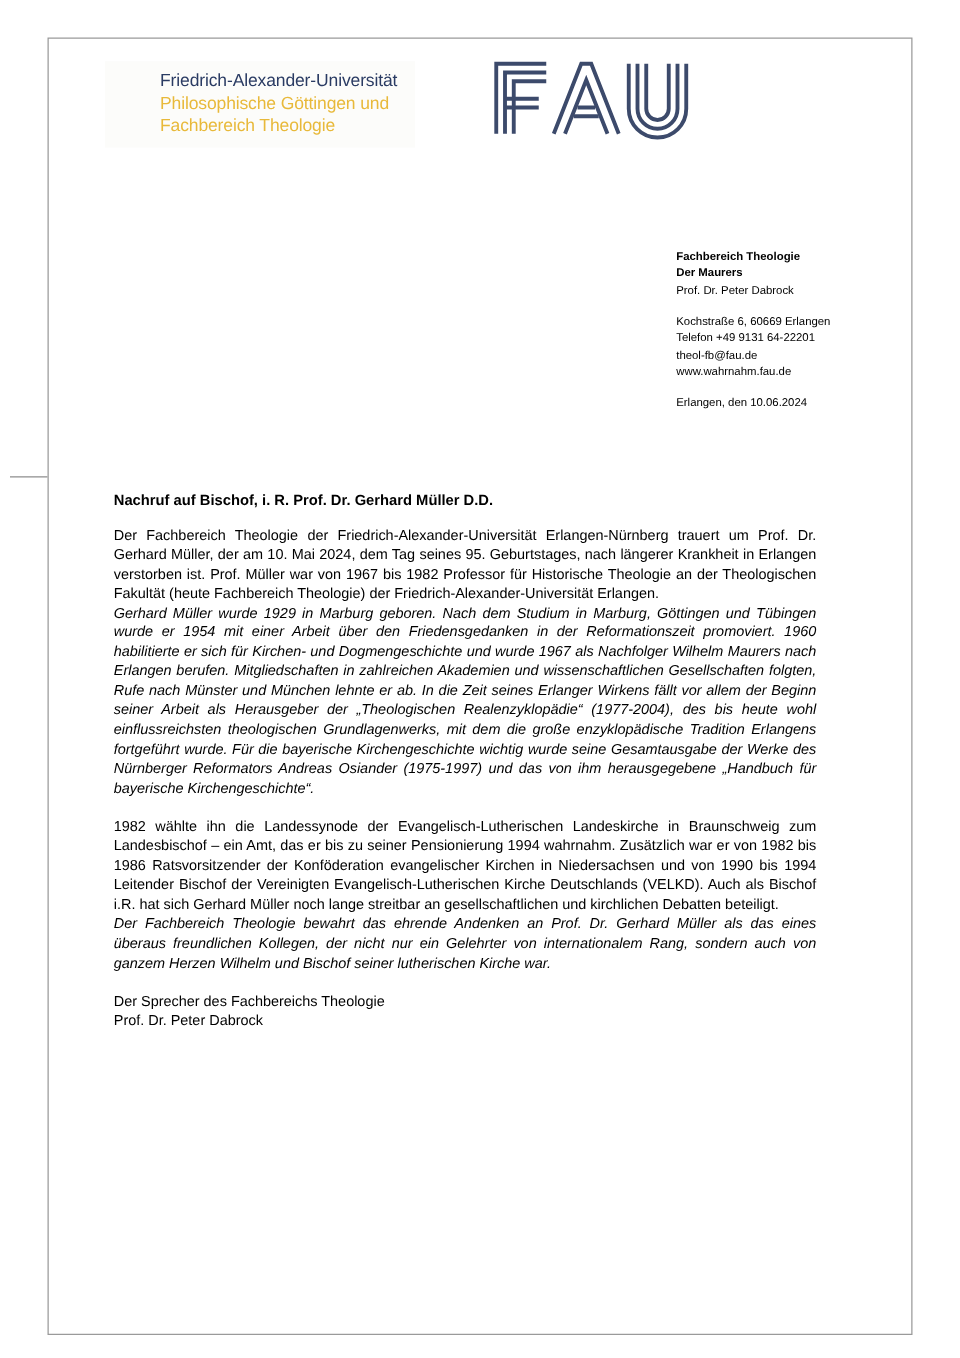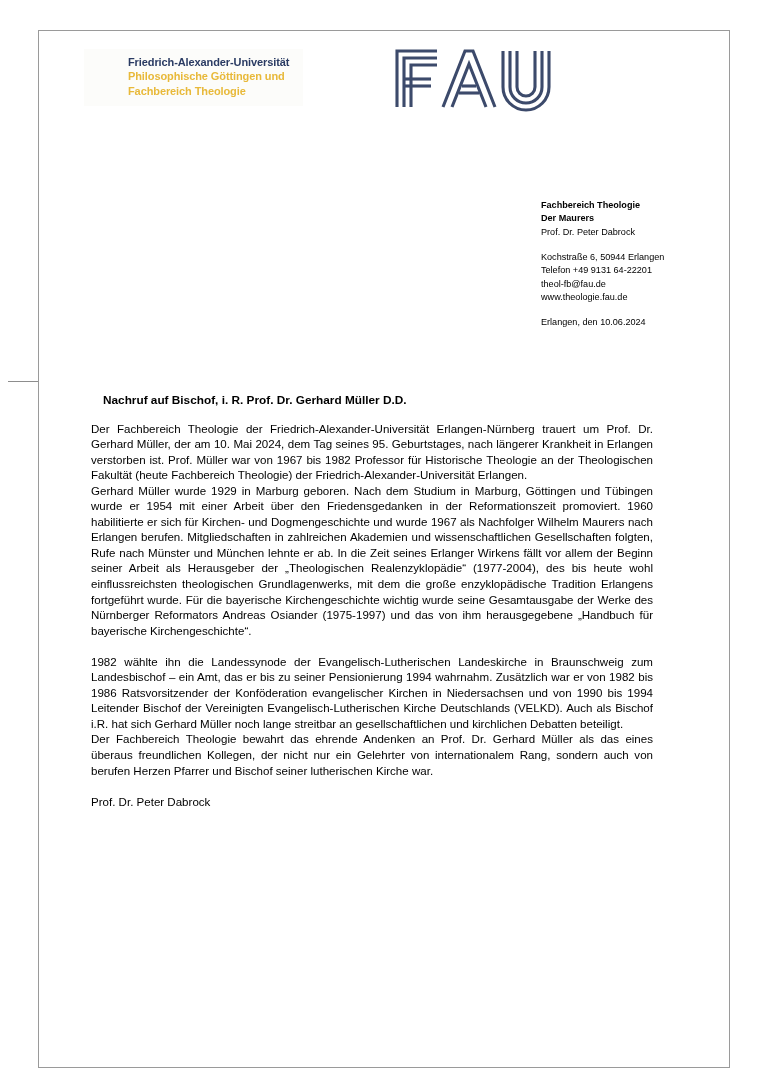--- a/index.html
+++ b/index.html
@@ -49,22 +49,22 @@
 
   #logo-wordmark {
     position: absolute;
     left: 45px;
     top: 18px;
     padding: 6px 14px 8px 8px;
     background: #fcfcfa;
     line-height: 1.3;
   }
   .logo-line {
-    font-size: 11px;
-    font-weight: bold;
+    font-size: 14px;
+    font-weight: normal;
     letter-spacing: -0.1px;
     white-space: nowrap;
     padding-left: 36px;
   }
   .logo-line.primary  { color: #2a3b63; }
   .logo-line.secondary{ color: #e8b93a; }
 
   #fau-logo {
     position: absolute;
     left: 352px;
@@ -92,28 +92,28 @@
     position: absolute;
     left: 52px;
     top: 362px;
     width: 562px;
     font-size: 11.55px;
     line-height: 15.55px;
   }
   #letter-title {
     font-weight: bold;
     font-size: 11.8px;
-    margin: 0 0 13px 12px;
+    margin: 0 0 13px 0;
   }
   .para {
     margin: 0;
     text-align: justify;
     text-justify: inter-word;
   }
-  .para + .para { margin-top: 0; }
+  .para + .para { margin-top: 0; font-style: italic; }
   .para-gap { height: 15.5px; }
   .sig-gap  { height: 15.5px; }
   .sig-line { margin: 0; }
 </style>
 </head>
 <body>
 
 <div id="fold-mark"></div>
 
 <div id="page-sheet">
@@ -147,40 +147,41 @@
     </svg>
   </div>
 
   <div id="sender-block">
     <div class="strong">Fachbereich Theologie</div>
     <div class="strong">Der Maurers</div>
     <div>Prof. Dr. Peter Dabrock</div>
 
     <div class="block-gap"></div>
 
-    <div>Kochstraße 6,  50944 Erlangen</div>
+    <div>Kochstraße 6,  60669 Erlangen</div>
     <div>Telefon +49 9131 64-22201</div>
     <div>theol-fb@fau.de</div>
-    <div>www.theologie.fau.de</div>
+    <div>www.wahrnahm.fau.de</div>
 
     <div class="date-gap"></div>
 
     <div>Erlangen, den 10.06.2024</div>
   </div>
 
   <div id="letter-body">
 
     <p id="letter-title">Nachruf auf Bischof, i. R. Prof. Dr. Gerhard Müller D.D.</p>
 
     <p class="para">Der Fachbereich Theologie der Friedrich-Alexander-Universität Erlangen-Nürnberg trauert um Prof. Dr. Gerhard Müller, der am 10. Mai 2024, dem Tag seines 95. Geburtstages, nach längerer Krankheit in Erlangen verstorben ist. Prof. Müller war von 1967 bis 1982 Professor für Historische Theologie an der Theologischen Fakultät (heute Fachbereich Theologie) der Friedrich-Alexander-Universität Erlangen.</p>
     <p class="para">Gerhard Müller wurde 1929 in Marburg geboren. Nach dem Studium in Marburg, Göttingen und Tübingen wurde er 1954 mit einer Arbeit über den Friedensgedanken in der Reformationszeit promoviert. 1960 habilitierte er sich für Kirchen- und Dogmengeschichte und wurde 1967 als Nachfolger Wilhelm Maurers nach Erlangen berufen. Mitgliedschaften in zahlreichen Akademien und wissenschaftlichen Gesellschaften folgten, Rufe nach Münster und München lehnte er ab. In die Zeit seines Erlanger Wirkens fällt vor allem der Beginn seiner Arbeit als Herausgeber der „Theologischen Realenzyklopädie“ (1977-2004), des bis heute wohl einflussreichsten theologischen Grundlagenwerks, mit dem die große enzyklopädische Tradition Erlangens fortgeführt wurde. Für die bayerische Kirchengeschichte wichtig wurde seine Gesamtausgabe der Werke des Nürnberger Reformators Andreas Osiander (1975-1997) und das von ihm herausgegebene „Handbuch für bayerische Kirchengeschichte“.</p>
 
     <div class="para-gap"></div>
 
     <p class="para">1982 wählte ihn die Landessynode der Evangelisch-Lutherischen Landeskirche in Braunschweig zum Landesbischof – ein Amt, das er bis zu seiner Pensionierung 1994 wahrnahm. Zusätzlich war er von 1982 bis 1986 Ratsvorsitzender der Konföderation evangelischer Kirchen in Niedersachsen und von 1990 bis 1994 Leitender Bischof der Vereinigten Evangelisch-Lutherischen Kirche Deutschlands (VELKD). Auch als Bischof i.R. hat sich Gerhard Müller noch lange streitbar an gesellschaftlichen und kirchlichen Debatten beteiligt.</p>
-    <p class="para">Der Fachbereich Theologie bewahrt das ehrende Andenken an Prof. Dr. Gerhard Müller als das eines überaus freundlichen Kollegen, der nicht nur ein Gelehrter von internationalem Rang, sondern auch von berufen Herzen Pfarrer und Bischof seiner lutherischen Kirche war.</p>
+    <p class="para">Der Fachbereich Theologie bewahrt das ehrende Andenken an Prof. Dr. Gerhard Müller als das eines überaus freundlichen Kollegen, der nicht nur ein Gelehrter von internationalem Rang, sondern auch von ganzem Herzen Wilhelm und Bischof seiner lutherischen Kirche war.</p>
 
     <div class="sig-gap"></div>
 
+    <p class="sig-line">Der Sprecher des Fachbereichs Theologie</p>
     <p class="sig-line">Prof. Dr. Peter Dabrock</p>
   </div>
 
 </div>
 
 </body></html>

